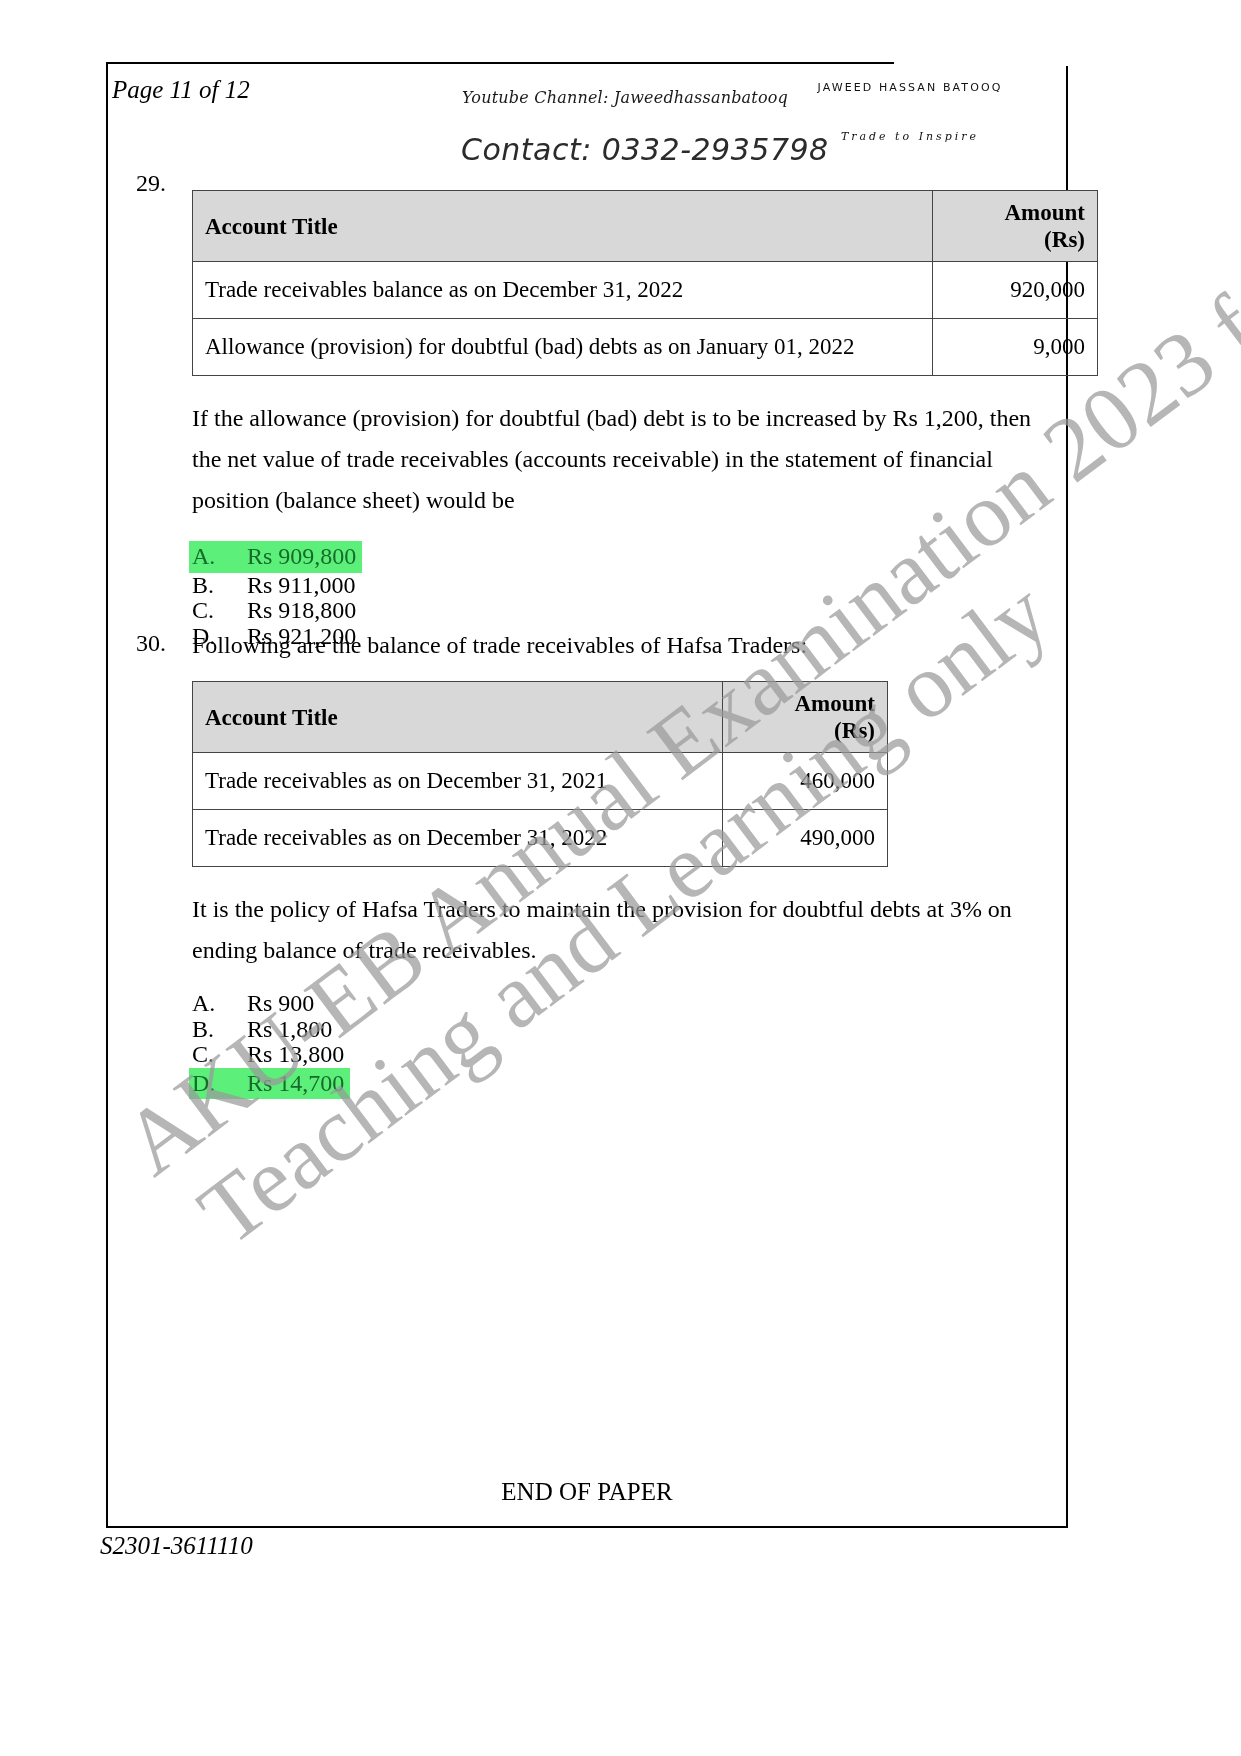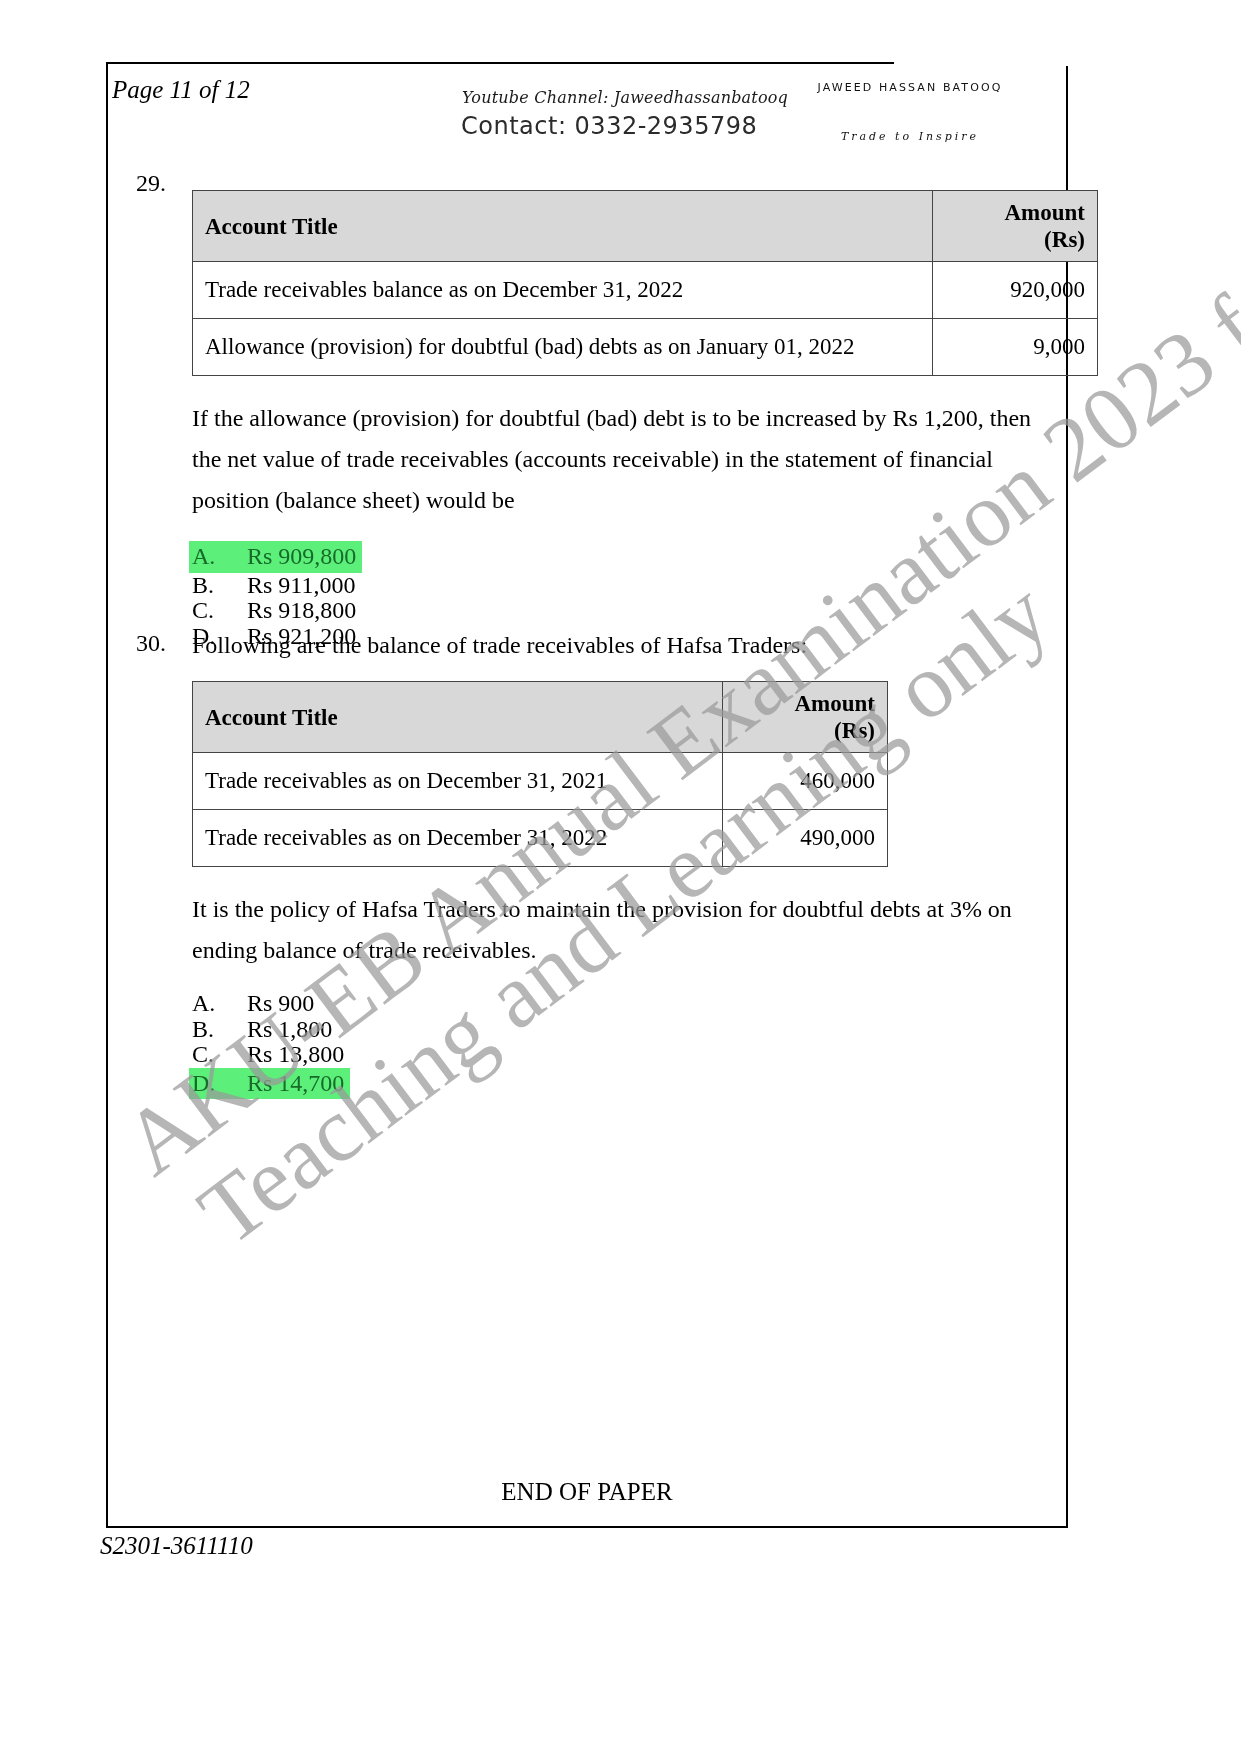--- a/index.html
+++ b/index.html
@@ -53,26 +53,27 @@
     font-size: 16px;
     font-style: italic;
     font-family: "DejaVu Serif", serif;
     color: #1a1a1a;
     letter-spacing: 0.2px;
     white-space: nowrap;
   }
   #contact-line {
     position: absolute;
     left: 461px;
-    top: 112px;
-    font-size: 24px;
+    top: 132px;
+    font-size: 30px;
     font-family: "DejaVu Sans", sans-serif;
     color: #2b2b2b;
     letter-spacing: 0.5px;
     white-space: nowrap;
+    font-style: italic;
   }
 
   
   #logo-block {
     position: absolute;
     left: 800px;
     top: 42px;
     width: 220px;
     height: 110px;
   }

